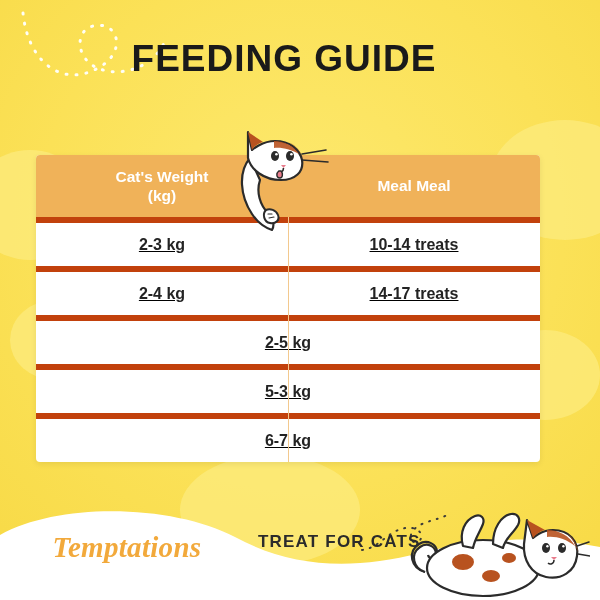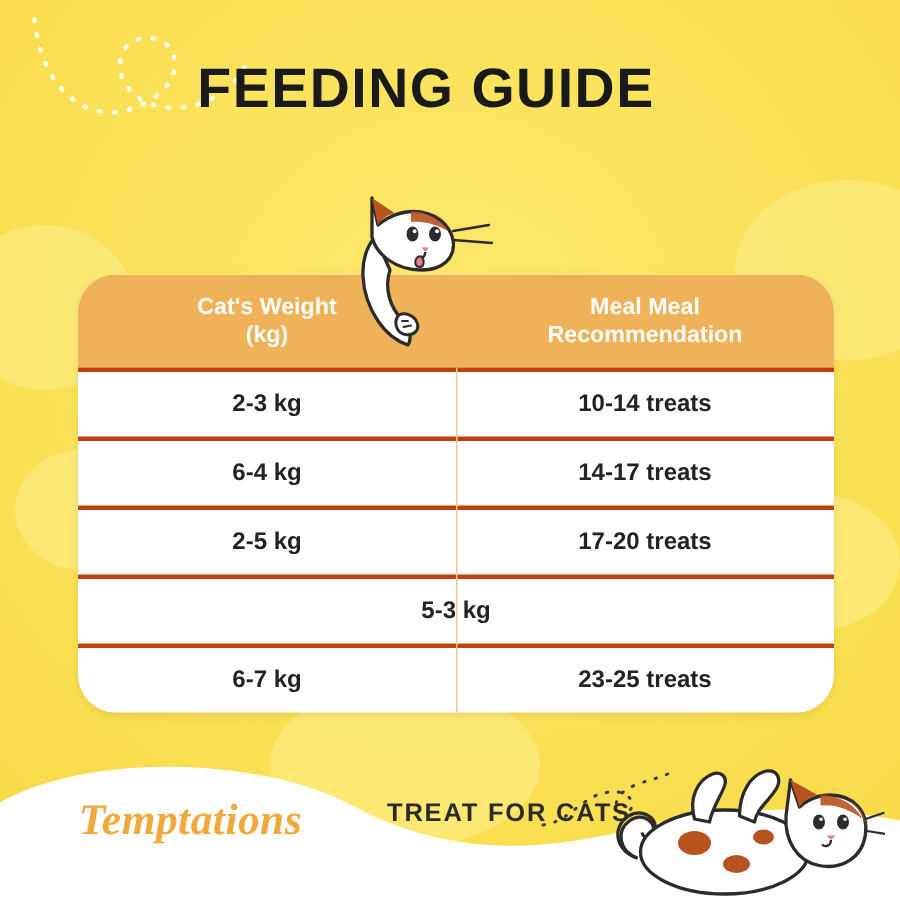--- a/index.html
+++ b/index.html
@@ -49,28 +49,27 @@
     font-size: 37px;
     font-weight: bold;
     letter-spacing: 1px;
     color: #1a1a1a;
     font-family: "Liberation Sans", sans-serif;
   }
 
   
   .card {
     position: absolute;
-    left: 52px;
+    left: 36px;
     top: 155px;
     width: 504px;
     background: #ffffff;
-    border-radius: 25px;
+    border-radius: 4px;
     box-shadow: 0 2px 6px rgba(0,0,0,0.08);
     overflow: hidden;
-    margin-top: 28px;
   }
   .thead {
     display: flex;
     background: #F0B259;
     color: #ffffff;
     height: 62px;
   }
   .thead .th {
     flex: 1 1 50%;
     display: flex;
@@ -80,21 +79,22 @@
     font-size: 15.5px;
     font-weight: bold;
     line-height: 1.25;
     padding: 0 8px;
     box-sizing: border-box;
   }
   .tbody { position: relative; }
   .trow {
     display: flex;
     height: 43px;
-    border-top: 3px solid #c2410c;
+    border-top: 6px solid #c2410c;
+    text-decoration: underline;
   }
   .trow:first-child { border-top: none; }
   .trow .td {
     flex: 1 1 50%;
     display: flex;
     align-items: center;
     justify-content: center;
     font-size: 16px;
     font-weight: bold;
     color: #232323;
@@ -184,45 +184,42 @@
     <div class="thead">
       <div class="th">
         <span>
           <span>Cat's Weight</span><br>
           <span>(kg)</span>
         </span>
       </div>
       <div class="th">
         <span>
           <span>Meal Meal</span><br>
-          <span>Recommendation</span>
         </span>
       </div>
     </div>
     <div class="tbody">
       <div class="vdivider"></div>
 
       <div class="trow">
         <div class="td">2-3 kg</div>
         <div class="td">10-14 treats</div>
       </div>
       <div class="trow">
-        <div class="td">6-4 kg</div>
+        <div class="td">2-4 kg</div>
         <div class="td">14-17 treats</div>
       </div>
       <div class="trow">
         <div class="td">2-5 kg</div>
-        <div class="td">17-20 treats</div>
       </div>
       <div class="trow">
         <div class="td">5-3 kg</div>
       </div>
       <div class="trow">
         <div class="td">6-7 kg</div>
-        <div class="td">23-25 treats</div>
       </div>
     </div>
   </div>
 
   <svg class="cat-top" viewBox="0 0 120 125">
 
     <path d="M32,48 C20,62 22,86 34,104 C40,113 48,118 54,120 C57,115 55,108 50,103 C42,95 38,82 42,70 Z" fill="#ffffff" stroke="#2b2b2b" stroke-width="2.2" stroke-linejoin="round"></path>
 
     <path d="M30,22 L34,40 C34,40 44,31 57,31 C72,31 82,40 84,50 C86,62 77,70 63,70 C46,70 33,60 30,48 Z" fill="#ffffff" stroke="#2b2b2b" stroke-width="2.2" stroke-linejoin="round"></path>
 

